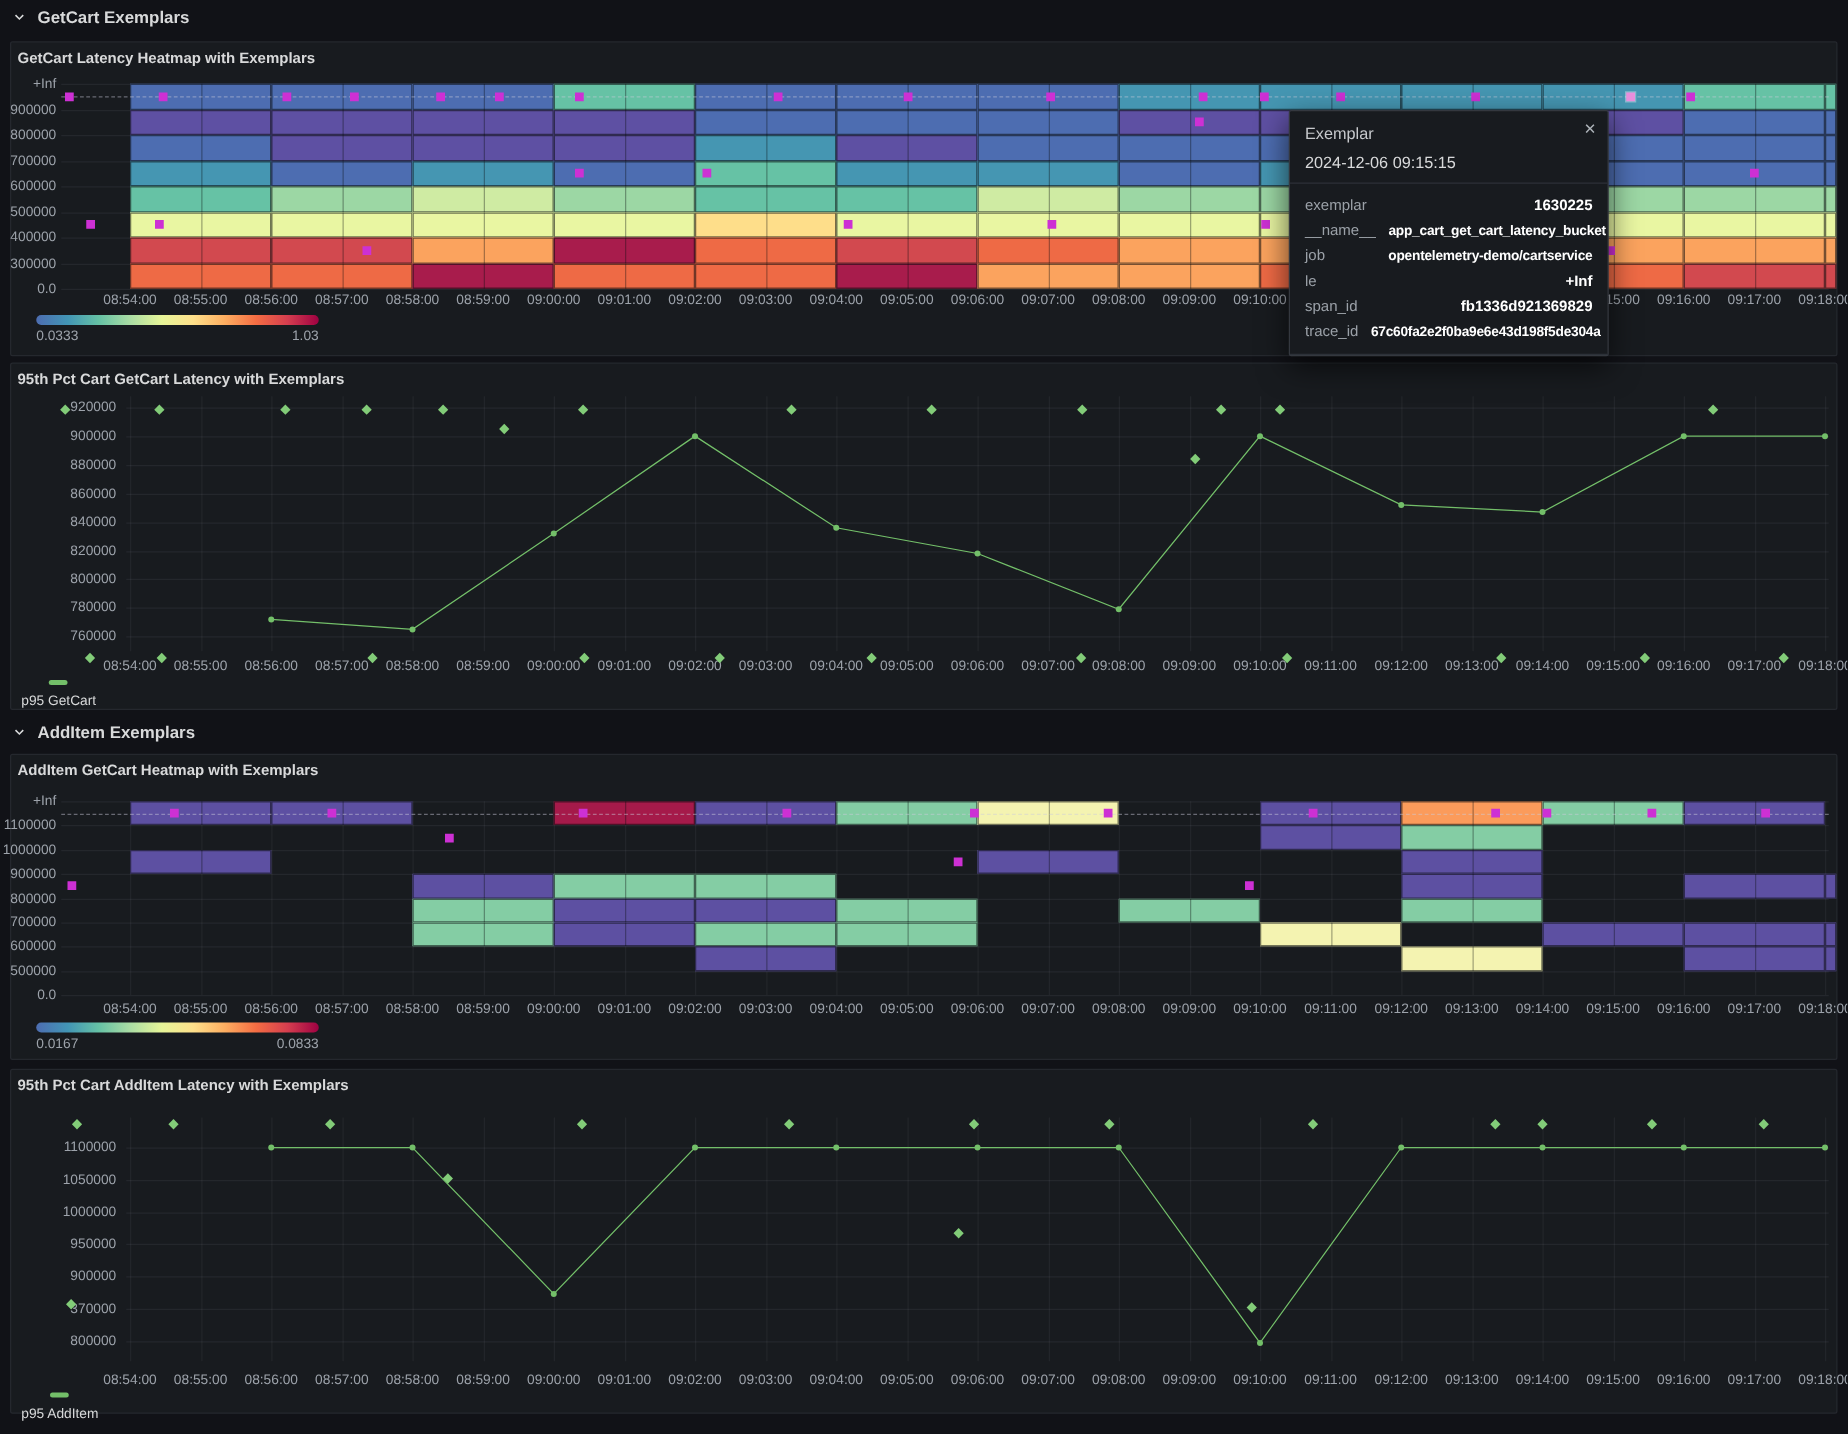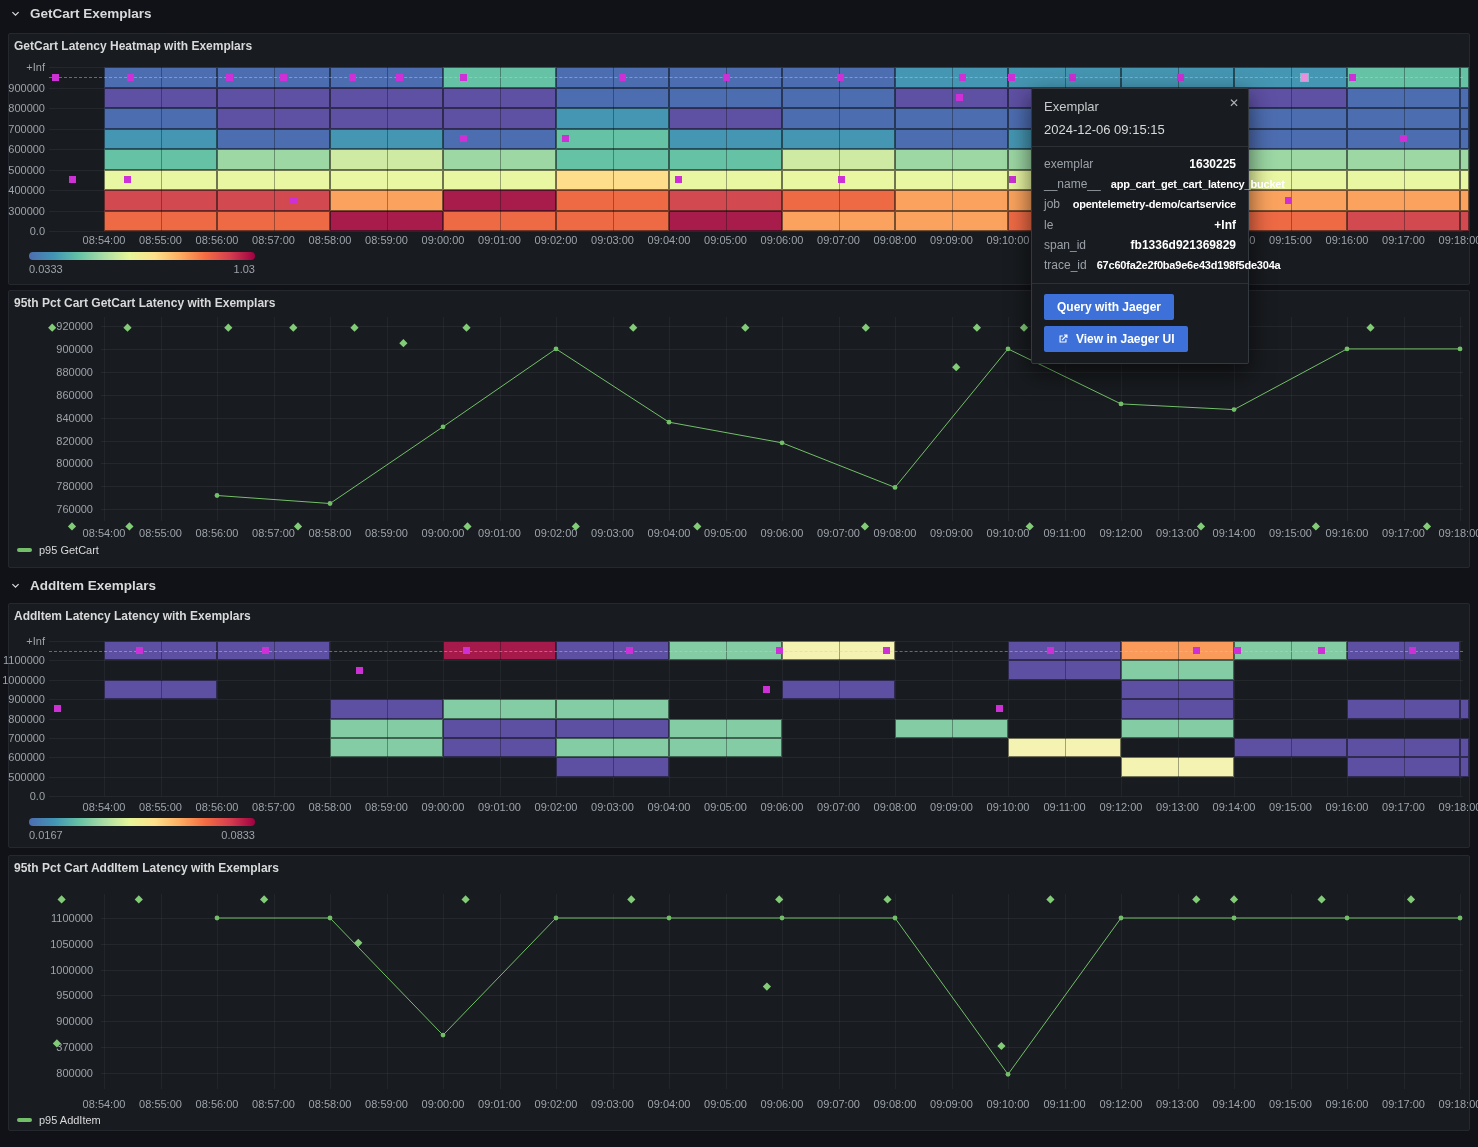--- a/index.html
+++ b/index.html
@@ -25,28 +25,28 @@
 
   .dash { position:absolute; height:0; border-top:1px dashed rgba(204,204,220,0.45); }
 
   .exm { position:absolute; width:7px; height:7px; background:#cd30d4; cursor:pointer; }
   .exm.hl { background:#e98fdd; box-shadow:0 0 0 1px rgba(255,255,255,0.35); }
 
   .cbar { position:absolute; left:20px; width:226px; height:8px; border-radius:4px;
     background:linear-gradient(90deg,#4d6db1,#4295b5,#66c2a5,#abdda4,#e6f598,#fee08b,#fdae61,#f46d43,#d53e4f,#9e0142); }
   .cbl { position:absolute; font-size:11px; color:#9da3ab; }
 
-  .legend { position:absolute; display:flex; align-items:center; gap:7px; cursor:pointer; }
+  .legend { position:absolute; display:flex; align-items:center; gap:7px; cursor:pointer;flex-direction:column; }
   .legend .swatch { width:15px; height:4px; border-radius:2px; background:#73bf69; }
   .legend .lbl { font-size:11px; color:#d8d9da; }
 
   svg.chart { position:absolute; left:0; top:0; }
 
   
-  #tooltip { position:absolute; left:1031px; top:88px; width:218px; background:#181b1f;
+  #tooltip { position:absolute; left:1031px; top:88px; width:256px; background:#181b1f;
     border:1px solid #34383f; border-radius:2px; box-shadow:0 8px 24px rgba(0,0,0,0.6); z-index:50;
     color:#d8d9da; }
   #tooltip .tt-head { padding:10px 12px 9px 12px; border-bottom:1px solid #2c3138; position:relative; }
   #tooltip .tt-title { font-size:13px; color:#c7c9cc; }
   #tooltip .tt-time { font-size:13px; margin-top:8px; color:#d8d9da; }
   #tooltip .tt-close { position:absolute; right:9px; top:7px; color:#aeb4ba; font-size:12px; cursor:pointer; }
   #tooltip .tt-body { padding:7px 12px 8px 12px; border-bottom:1px solid #2c3138; }
   #tooltip .kv { display:flex; justify-content:space-between; align-items:baseline; gap:10px; padding:3.1px 0; }
   #tooltip .kv .k { font-size:12px; color:#9ba1a8; white-space:nowrap; }
   #tooltip .kv .v { font-size:12px; font-weight:700; color:#ffffff; text-align:right; white-space:nowrap; }
@@ -488,21 +488,21 @@
     </div>
 
   <div class="section-hdr" style="top:578px;">
     <svg width="11" height="11" viewBox="0 0 16 16">
         <path d="M3.5 6l4.5 4.5L12.5 6" stroke="#d8d9da" stroke-width="1.8" fill="none"></path>
       </svg>
     <span>AddItem Exemplars</span>
   </div>
 
   <div class="panel" id="p3" style="left:8px; top:603px; width:1462px; height:245px;">
-    <div class="panel-title">AddItem Latency Latency with Exemplars</div>
+    <div class="panel-title">AddItem GetCart Heatmap with Exemplars</div>
     <div class="cbar" style="top:214px;"></div>
     <span class="cbl" style="left:20px; top:225px;">0.0167</span>
     <span class="cbl" style="left:146px; width:100px; text-align:right; top:225px;">0.0833</span>
   <div class="hgrid" style="left: 40px; width: 1414px; top: 37px;"></div>
       <div class="hgrid" style="left: 40px; width: 1414px; top: 56.4px;"></div>
       <div class="hgrid" style="left: 40px; width: 1414px; top: 75.8px;"></div>
       <div class="hgrid" style="left: 40px; width: 1414px; top: 95.2px;"></div>
       <div class="hgrid" style="left: 40px; width: 1414px; top: 114.6px;"></div>
       <div class="hgrid" style="left: 40px; width: 1414px; top: 134px;"></div>
       <div class="hgrid" style="left: 40px; width: 1414px; top: 153.4px;"></div>
@@ -788,27 +788,15 @@
         </div>
         <div class="kv">
           <span class="k">span_id</span>
           <span class="v">fb1336d921369829</span>
         </div>
         <div class="kv">
           <span class="k">trace_id</span>
           <span class="v small">67c60fa2e2f0ba9e6e43d198f5de304a</span>
         </div>
       </div>
-    <div class="tt-actions">
-      <button class="jbtn">
-        <span>Query with Jaeger</span>
-      </button>
-      <button class="jbtn">
-        <svg width="12" height="12" viewBox="0 0 24 24" fill="#ffffff">
-          <path d="M14 3h7v7h-2.2V6.8l-8.1 8.1-1.6-1.6 8.1-8.1H14V3z"></path>
-            <path d="M5 5h6.5v2.2H7.2v9.6h9.6v-4.3H19V19H5V5z"></path>
-        </svg>
-        <span>View in Jaeger UI</span>
-      </button>
-    </div>
   </div>
 
 </div>
 
 </body></html>

